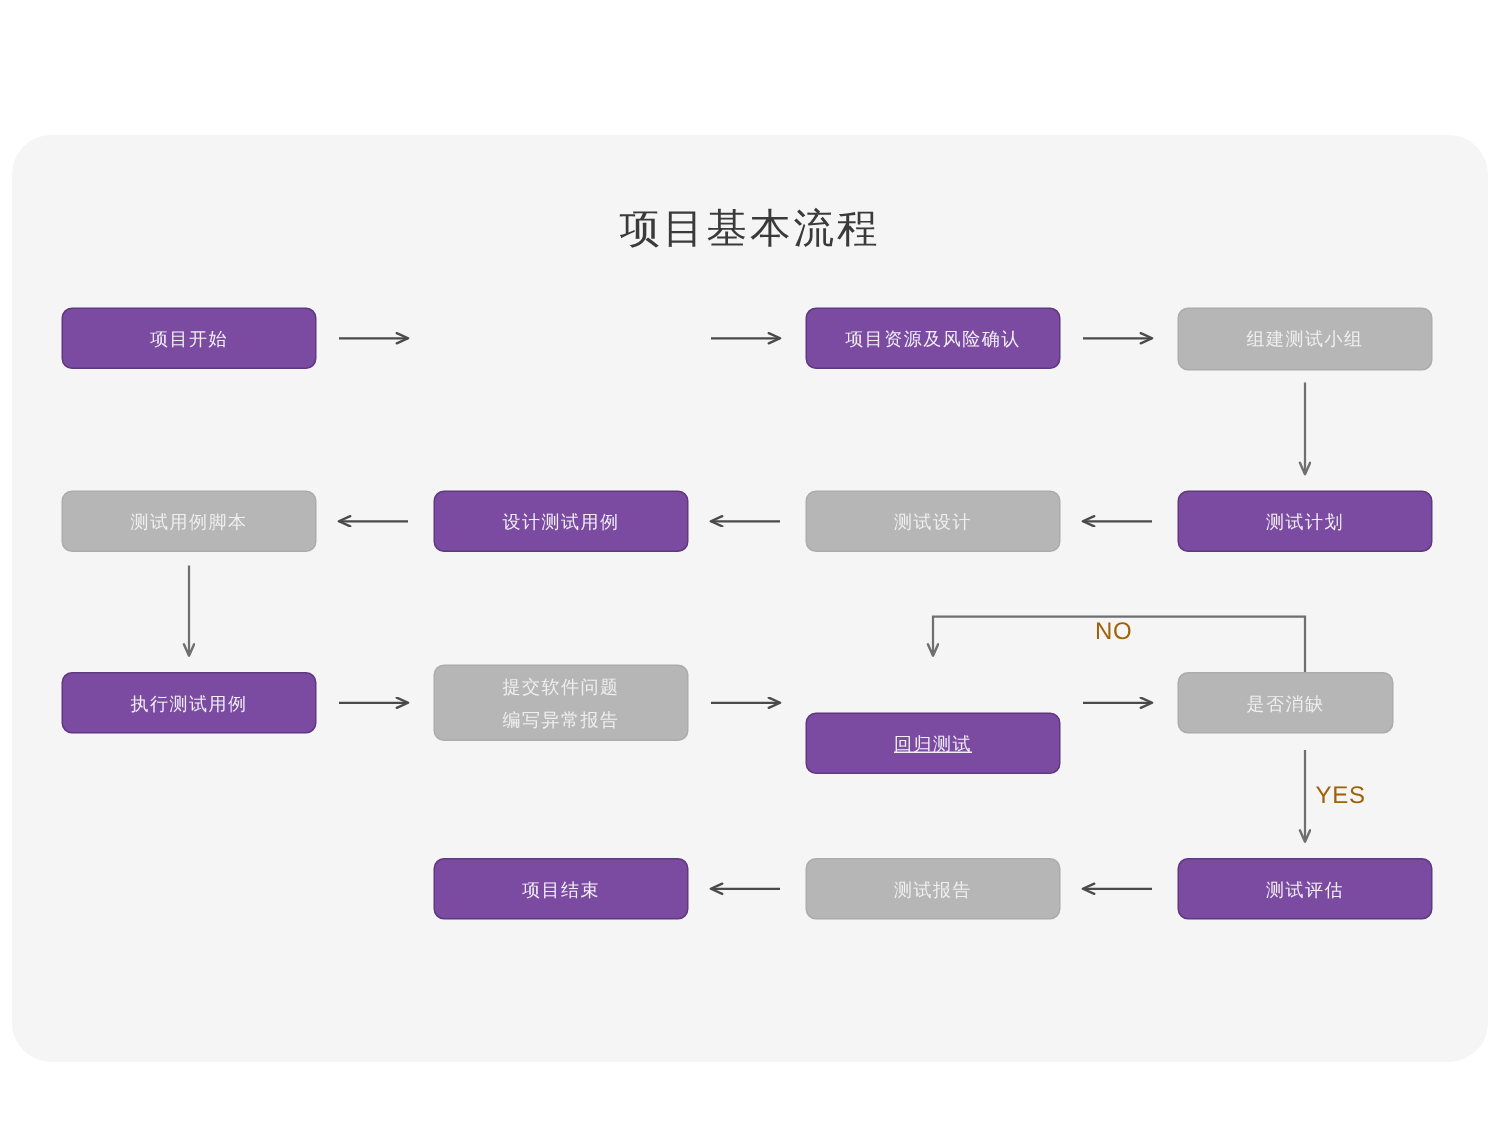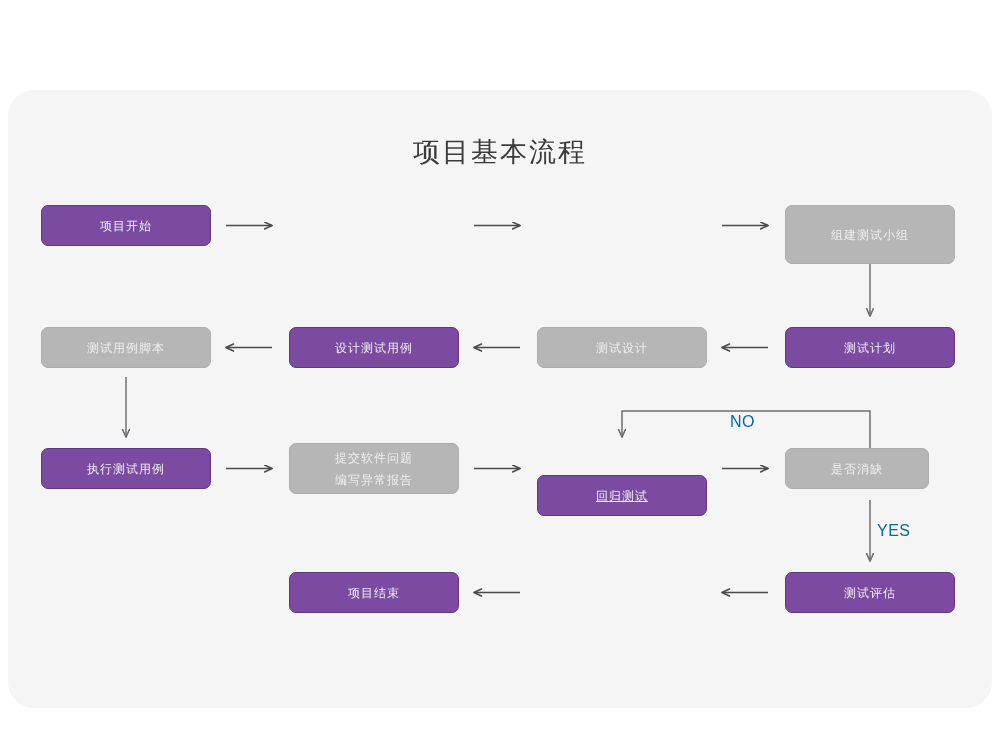--- a/index.html
+++ b/index.html
@@ -67,21 +67,21 @@
     left: 0;
     top: 0;
     width: 1000px;
     height: 750px;
     pointer-events: none;
     overflow: visible;
   }
   .edge-label {
     position: absolute;
     font-size: 16px;
-    color: #0369a1;
+    color: #a16207;
     letter-spacing: 0.5px;
     user-select: none;
   }
 </style>
 </head>
 <body>
 
 <div id="canvas">
 
   <div id="card"></div>
@@ -116,32 +116,34 @@
 
     <path d="M870,448 L870,411 L622,411 L622,437" fill="none" stroke="#6f6f6f" stroke-width="1.5" marker-end="url(#ahg)"></path>
 
     <line x1="870" y1="500" x2="870" y2="561" stroke="#6f6f6f" stroke-width="1.5" marker-end="url(#ahg)"></line>
 
     <line x1="768" y1="592.5" x2="722" y2="592.5" stroke="#4a4a4a" stroke-width="1.5" marker-end="url(#ah)"></line>
     <line x1="520" y1="592.5" x2="474" y2="592.5" stroke="#4a4a4a" stroke-width="1.5" marker-end="url(#ah)"></line>
   </svg>
 
   <div class="node purple" style="left:41px;top:205px;width:170px;height:41px;">项目开始</div>
-  <div class="node gray" style="left:785px;top:205px;width:170px;height:59px;">组建测试小组</div>
+  <div class="node purple" style="left:537px;top:205px;width:170px;height:41px;">项目资源及风险确认</div>
+  <div class="node gray" style="left:785px;top:205px;width:170px;height:42px;">组建测试小组</div>
 
   <div class="node gray" style="left:41px;top:327px;width:170px;height:41px;">测试用例脚本</div>
   <div class="node purple" style="left:289px;top:327px;width:170px;height:41px;">设计测试用例</div>
   <div class="node gray" style="left:537px;top:327px;width:170px;height:41px;text-align:center;">测试设计</div>
   <div class="node purple" style="left:785px;top:327px;width:170px;height:41px;">测试计划</div>
 
   <div class="node purple" style="left:41px;top:448px;width:170px;height:41px;">执行测试用例</div>
   <div class="node gray" style="left:289px;top:443px;width:170px;height:51px;">提交软件问题
 编写异常报告</div>
   <div class="node purple" style="left:537px;top:475px;width:170px;height:41px;text-decoration:underline;">回归测试</div>
   <div class="node gray" style="left:785px;top:448px;width:144px;height:41px;">是否消缺</div>
 
   <div class="node purple" style="left:289px;top:572px;width:170px;height:41px;">项目结束</div>
+  <div class="node gray" style="left:537px;top:572px;width:170px;height:41px;">测试报告</div>
   <div class="node purple" style="left:785px;top:572px;width:170px;height:41px;">测试评估</div>
 
   <div class="edge-label" style="left:730px;top:413px;">NO</div>
   <div class="edge-label" style="left:877px;top:522px;">YES</div>
 
 </div>
 
 </body></html>

